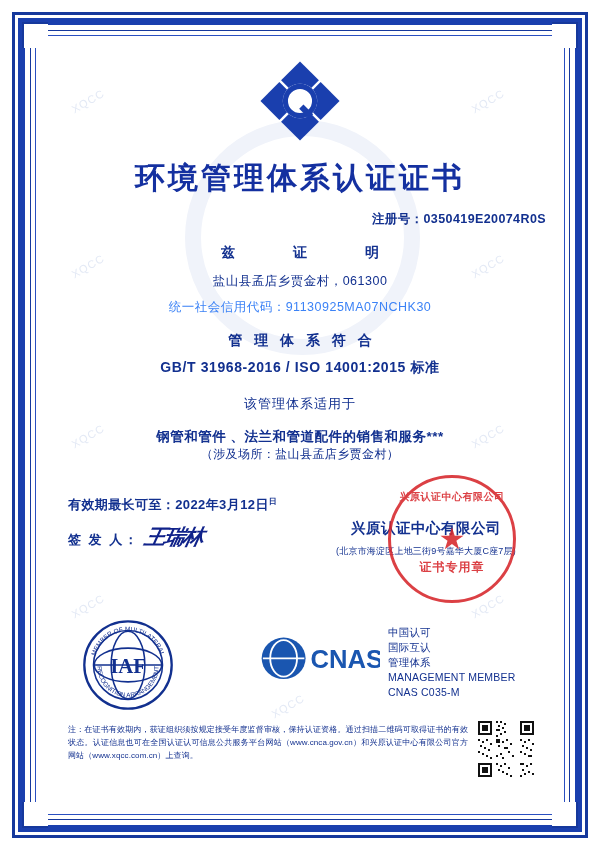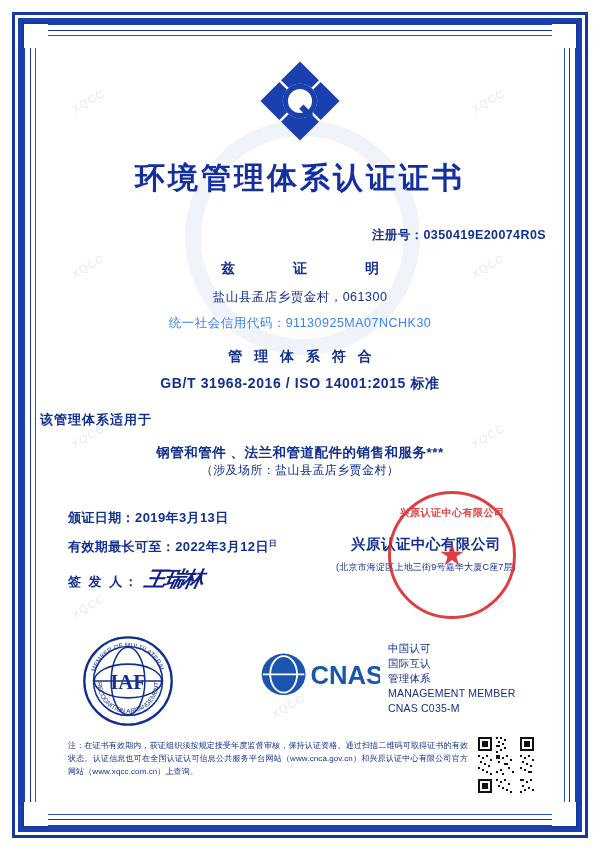--- a/index.html
+++ b/index.html
@@ -93,21 +93,21 @@
     font-size: 30px;
     font-weight: bold;
     letter-spacing: 3px;
     margin-top: 4px;
   }
   .reg-no {
     text-align: right;
     color: #12308f;
     font-size: 12.5px;
     font-weight: bold;
-    margin-top: 28px;
+    margin-top: 12px;
     padding-right: 14px;
     letter-spacing: 0.4px;
   }
   .hereby {
     text-align: center;
     color: #12308f;
     font-size: 14px;
     font-weight: bold;
     margin-top: 16px;
     letter-spacing: 10px;
@@ -146,24 +146,24 @@
   }
   .standard {
     text-align: center;
     color: #12308f;
     font-size: 14px;
     font-weight: bold;
     margin-top: 9px;
     letter-spacing: 0.6px;
   }
   .scope-lead {
-    text-align: left;
+    text-align: center;
     color: #12308f;
     font-size: 13px;
-    font-weight: bold;
+    font-weight: normal;
     margin-top: 18px;
     letter-spacing: 1px;
   }
   .scope {
     text-align: center;
     color: #12308f;
     font-size: 13.5px;
     font-weight: bold;
     margin-top: 15px;
     letter-spacing: 0.5px;
@@ -367,38 +367,36 @@
     <div class="conform">管 理 体 系 符 合</div>
     <div class="standard">GB/T 31968-2016 / ISO 14001:2015 标准</div>
 
     <div class="scope-lead">该管理体系适用于</div>
     <div class="scope">钢管和管件 、法兰和管道配件的销售和服务***</div>
     <div class="site">（涉及场所：盐山县孟店乡贾金村）</div>
 
     <div class="lower">
       <div class="dates">
         <div>
-          <span>颁证日期：</span><span>2019年3月13日</span>
-        </div>
-        <div>
           <span>有效期最长可至：</span><span>2022年3月12日</span><span class="sup">日</span>
         </div>
         <div class="sign-row">
           <span>签 发 人：</span><span class="sign-script">王瑞林</span>
         </div>
       </div>
 
       <div class="issuer">
         <div class="issuer-name">兴原认证中心有限公司</div>
         <div class="issuer-addr">(北京市海淀区上地三街9号嘉华大厦C座7层)</div>
       </div>
 
       <div class="seal">
         <div class="seal-top">兴原认证中心有限公司</div>
         <div class="seal-star">★</div>
+        <div class="seal-bottom">证书专用章</div>
       </div>
     </div>
 
     <div class="logos-row">
       <div class="iaf">
         <svg viewBox="0 0 120 120" width="92" height="92">
           <circle cx="60" cy="60" r="57" fill="#ffffff" stroke="#12308f" stroke-width="3"></circle>
           <circle cx="60" cy="60" r="45" fill="#ffffff" stroke="#12308f" stroke-width="2"></circle>
           <ellipse cx="60" cy="60" rx="44" ry="22" fill="none" stroke="#12308f" stroke-width="2"></ellipse>
           <ellipse cx="60" cy="60" rx="22" ry="44" fill="none" stroke="#12308f" stroke-width="2"></ellipse>

